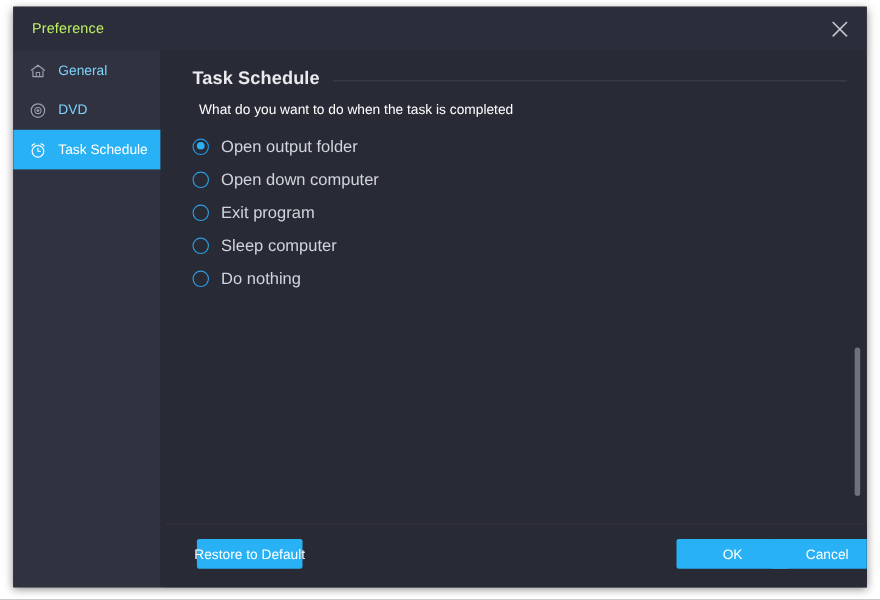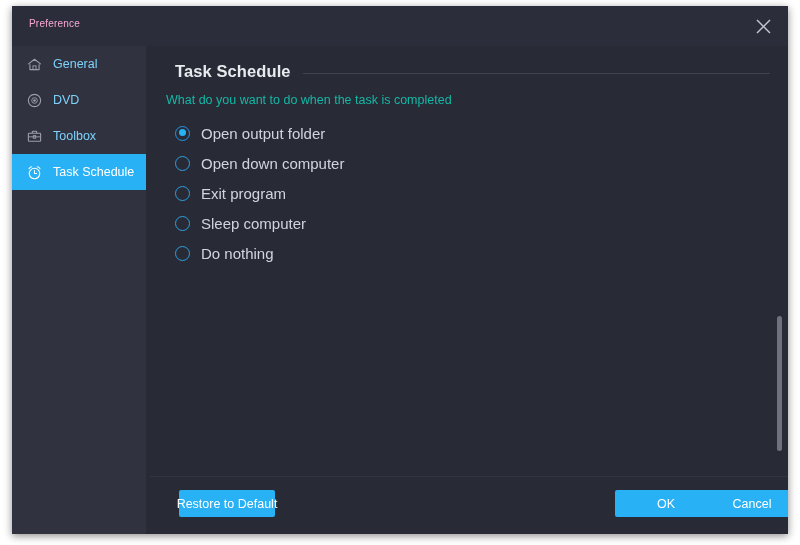--- a/index.html
+++ b/index.html
@@ -29,22 +29,22 @@
     position: absolute;
     left: 0; top: 0;
     width: 776px;
     height: 40px;
     background: #2b2d3a;
   }
   #title-text {
     position: absolute;
     left: 17px;
     top: 12px;
-    font-size: 10px;
-    color: #f9a8d4;
+    font-size: 13px;
+    color: #bef264;
     letter-spacing: 0.2px;
     white-space: nowrap;
   }
   #close-button {
     position: absolute;
     right: 8px;
     top: 4px;
     width: 34px;
     height: 32px;
     display: flex;
@@ -120,24 +120,24 @@
   #section-rule {
     flex: 1;
     height: 1px;
     background: #3e4150;
     margin-left: 12px;
     margin-top: 3px;
   }
 
   #section-desc {
     position: absolute;
-    left: 20px;
+    left: 35px;
     top: 47px;
     font-size: 12.5px;
-    color: #14b8a6;
+    color: #ffffff;
     white-space: nowrap;
   }
 
   
   #radio-list {
     position: absolute;
     left: 29px;
     top: 72px;
     width: 420px;
   }
@@ -262,31 +262,20 @@
       <span class="nav-icon">
         <svg width="17" height="17" viewBox="0 0 20 20">
           <circle cx="10" cy="10" r="7.2" fill="none" stroke="#9b9eac" stroke-width="1.3"></circle>
           <circle cx="10" cy="10" r="3.3" fill="none" stroke="#9b9eac" stroke-width="1.1"></circle>
           <circle cx="10" cy="10" r="1.5" fill="#9b9eac"></circle>
         </svg>
       </span>
       <span class="nav-label">DVD</span>
     </div>
 
-    <div class="nav-item">
-      <span class="nav-icon">
-        <svg width="17" height="17" viewBox="0 0 20 20">
-          <path d="M7.3 6.2 V4.9 a1 1 0 0 1 1-1 h3.4 a1 1 0 0 1 1 1 V6.2" fill="none" stroke="#9b9eac" stroke-width="1.2" stroke-linejoin="round"></path>
-          <rect x="2.8" y="6.2" width="14.4" height="9.4" rx="1" fill="none" stroke="#9b9eac" stroke-width="1.3"></rect>
-          <line x1="2.8" y1="10.4" x2="17.2" y2="10.4" stroke="#9b9eac" stroke-width="1.1"></line>
-          <rect x="8.6" y="9" width="2.8" height="3" fill="none" stroke="#9b9eac" stroke-width="1.1"></rect>
-        </svg>
-      </span>
-      <span class="nav-label">Toolbox</span>
-    </div>
 
     <div class="nav-item active">
       <span class="nav-icon">
         <svg width="17" height="17" viewBox="0 0 20 20">
           <circle cx="10" cy="11.2" r="6.2" fill="none" stroke="#ffffff" stroke-width="1.3"></circle>
           <path d="M10 7.8 V11.2 H12.6" fill="none" stroke="#ffffff" stroke-width="1.2" stroke-linecap="round" stroke-linejoin="round"></path>
           <path d="M3.6 5.6 a4 4 0 0 1 3.1 -2.4" fill="none" stroke="#ffffff" stroke-width="1.3" stroke-linecap="round"></path>
           <path d="M16.4 5.6 a4 4 0 0 0 -3.1 -2.4" fill="none" stroke="#ffffff" stroke-width="1.3" stroke-linecap="round"></path>
         </svg>
       </span>

